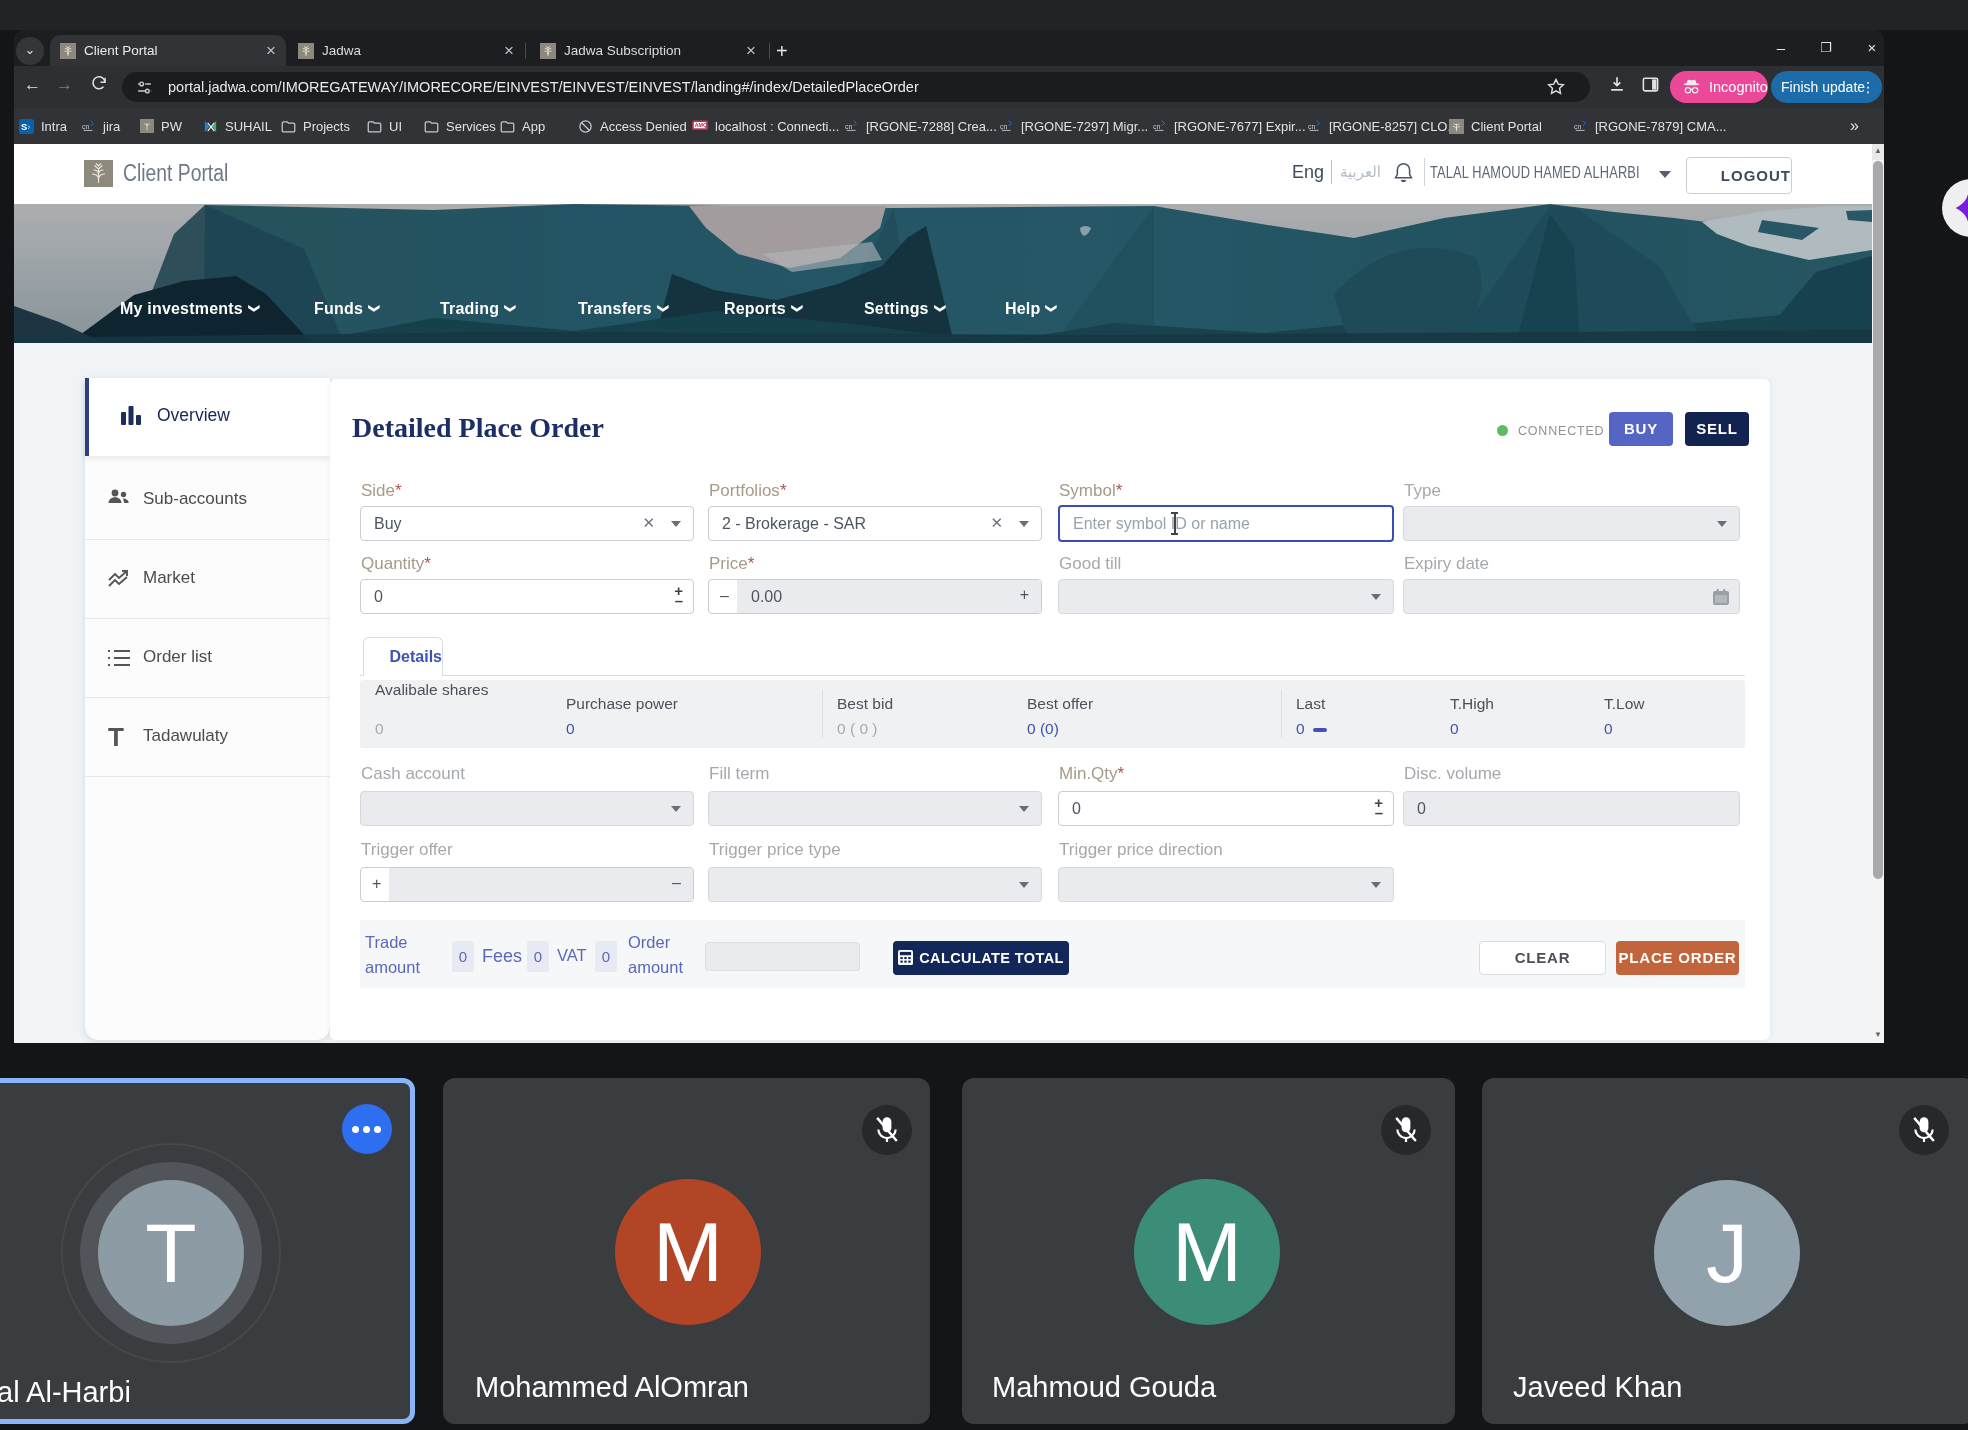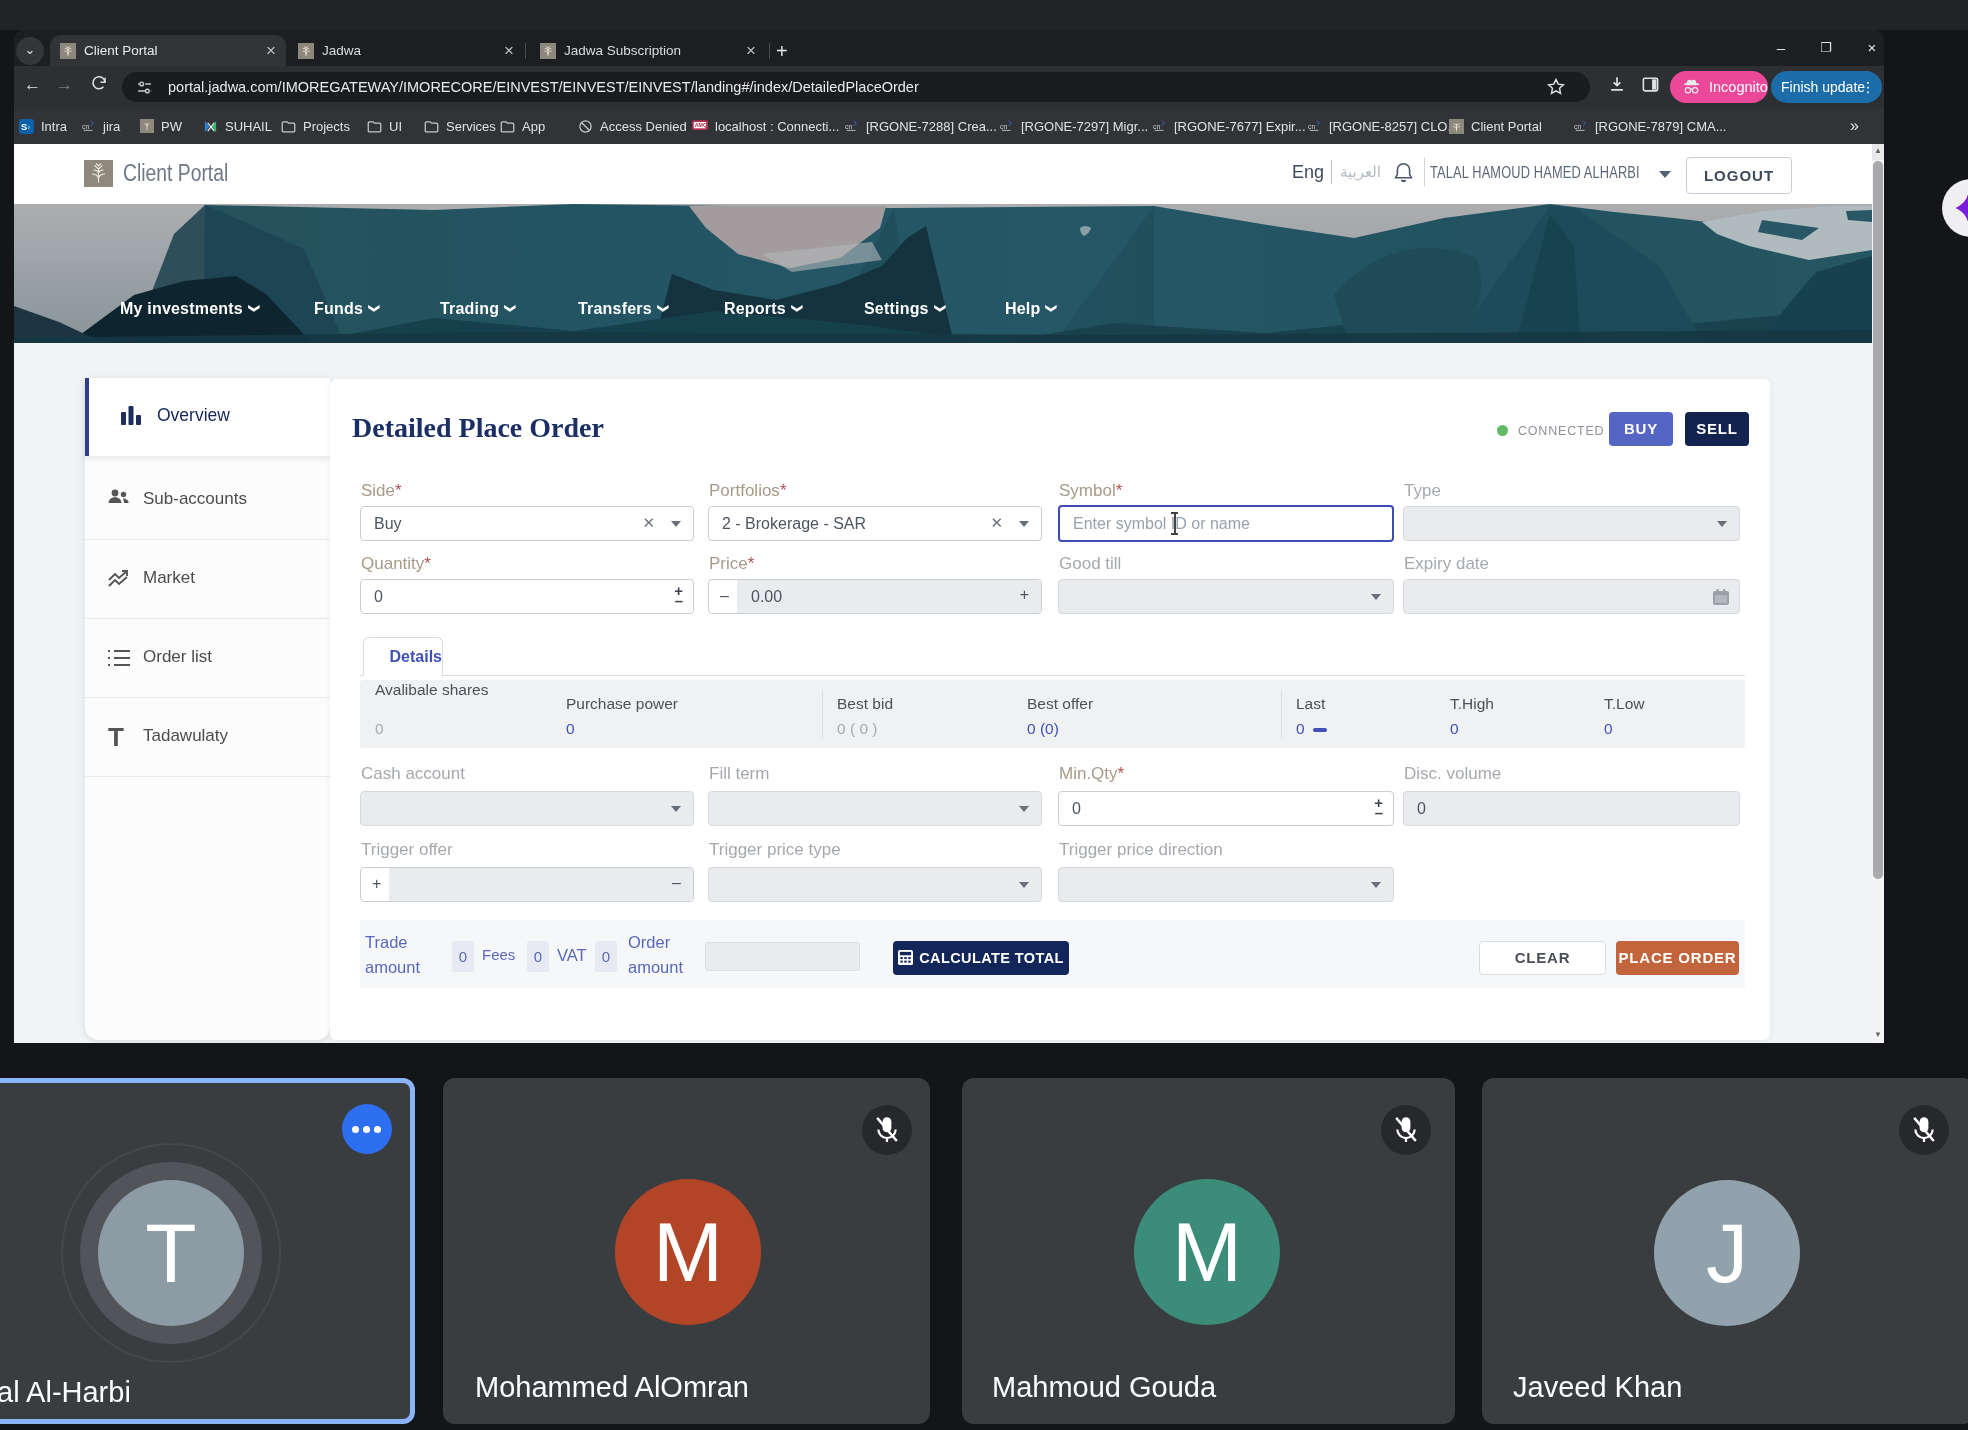--- a/index.html
+++ b/index.html
@@ -270,21 +270,21 @@
         <div class="abs" style="left:1278px; top:18px; font-size:18px; color:#3e4b5c;">Eng</div>
         <div class="abs" style="left:1317px; top:16px; width:1px; height:24px; background:#b9c0c8;"></div>
         <div class="abs" style="left:1326px; top:19px; font-size:15px; color:#b4bcc5;">العربية</div>
         <svg style="position:absolute;left:1379px;top:17px;" width="21" height="23" viewBox="0 0 24 26" fill="none" stroke="#4a5568" stroke-width="1.8">
             <path d="M12 3a7 7 0 0 0-7 7v5l-2 4h18l-2-4v-5a7 7 0 0 0-7-7z"></path>
             <path d="M9.7 21.5a2.4 2.4 0 0 0 4.6 0" fill="#4a5568"></path>
           </svg>
         <div class="abs" style="left:1410px; top:14px; width:1px; height:28px; background:#cfd5db;"></div>
         <div class="abs" style="left:1416px; top:20px; font-size:16px; color:#5d6878; letter-spacing:.2px; transform:scaleX(.80); transform-origin:left center; white-space:nowrap;">TALAL HAMOUD HAMED ALHARBI</div>
         <div class="abs" style="left:1645px; top:27px; width:0; height:0; border-left:6px solid transparent; border-right:6px solid transparent; border-top:7px solid #55606e;"></div>
-        <div class="abs" style="left:1672px; top:13px; width:106px; height:37px; border:1px solid #c7d0d9; border-radius:4px; text-align:center; line-height:36px; color:#3e4a5a; font-weight:bold; font-size:15px; letter-spacing:1px;">LOGOUT</div>
+        <div class="abs" style="left:1672px; top:13px; width:106px; height:37px; border:1px solid #c7d0d9; border-radius:4px; text-align:right; line-height:36px; color:#3e4a5a; font-weight:bold; font-size:15px; letter-spacing:1px;">LOGOUT</div>
       </div>
       <div id="hero">
         <svg width="1858" height="139" viewBox="0 0 1858 139" preserveAspectRatio="none">
           <defs>
             <linearGradient id="fogL" x1="0" y1="0" x2="0" y2="1">
               <stop offset="0" stop-color="#acadaf"></stop>
                 <stop offset=".35" stop-color="#a0a6aa"></stop>
                 <stop offset="1" stop-color="#879499"></stop>
             </linearGradient>
             <linearGradient id="mass" x1="0" y1="0" x2="1" y2="0">
@@ -481,21 +481,21 @@
         <div class="inp dis" style="left:378px; top:488px; width:334px;">
             <span class="caret"></span>
           </div>
         <div class="inp dis" style="left:728px; top:488px; width:336px;">
             <span class="caret"></span>
           </div>
 
         <div class="abs" style="left:30px; top:541px; width:1385px; height:68px; background:#f6f7f9;">
           <div class="abs" style="left:5px; top:10px; width:92px; color:#5a68bb; font-size:16.5px; line-height:25px;">Trade amount</div>
           <div class="abs" style="left:92px; top:21px; width:22px; height:31px; background:#e7eaf2; border-radius:3px; color:#5a68bb; text-align:center; line-height:31px; font-size:15px;">0</div>
-          <div class="abs" style="left:122px; top:26px; color:#5a68bb; font-size:15px;">Fees</div>
+          <div class="abs" style="left:122px; top:26px; color:#5a68bb; font-size:18px;">Fees</div>
           <div class="abs" style="left:167px; top:21px; width:22px; height:31px; background:#e7eaf2; border-radius:3px; color:#5a68bb; text-align:center; line-height:31px; font-size:15px;">0</div>
           <div class="abs" style="left:197px; top:26px; color:#5a68bb; font-size:16.5px;">VAT</div>
           <div class="abs" style="left:235px; top:21px; width:22px; height:31px; background:#e7eaf2; border-radius:3px; color:#5a68bb; text-align:center; line-height:31px; font-size:15px;">0</div>
           <div class="abs" style="left:268px; top:10px; width:92px; color:#5a68bb; font-size:16.5px; line-height:25px;">Order amount</div>
           <div class="abs" style="left:345px; top:22px; width:155px; height:29px; background:#e9ebee; border:1px solid #dcdfe3; border-radius:3px;"></div>
           <div class="btn" style="left:533px; top:21px; width:176px; height:34px; line-height:34px; background:#12265a; color:#fff; font-size:14.5px; white-space:nowrap; letter-spacing:.4px;">
             <svg style="vertical-align:-2px; margin-right:6px;" width="15" height="15" viewBox="0 0 16 16" fill="#fff">
                 <rect width="16" height="16" rx="2"></rect>
                 <rect x="2" y="2" width="12" height="3.6" fill="#12265a"></rect>
                 <rect x="2.5" y="7.5" width="2.6" height="2.2" fill="#12265a"></rect>

